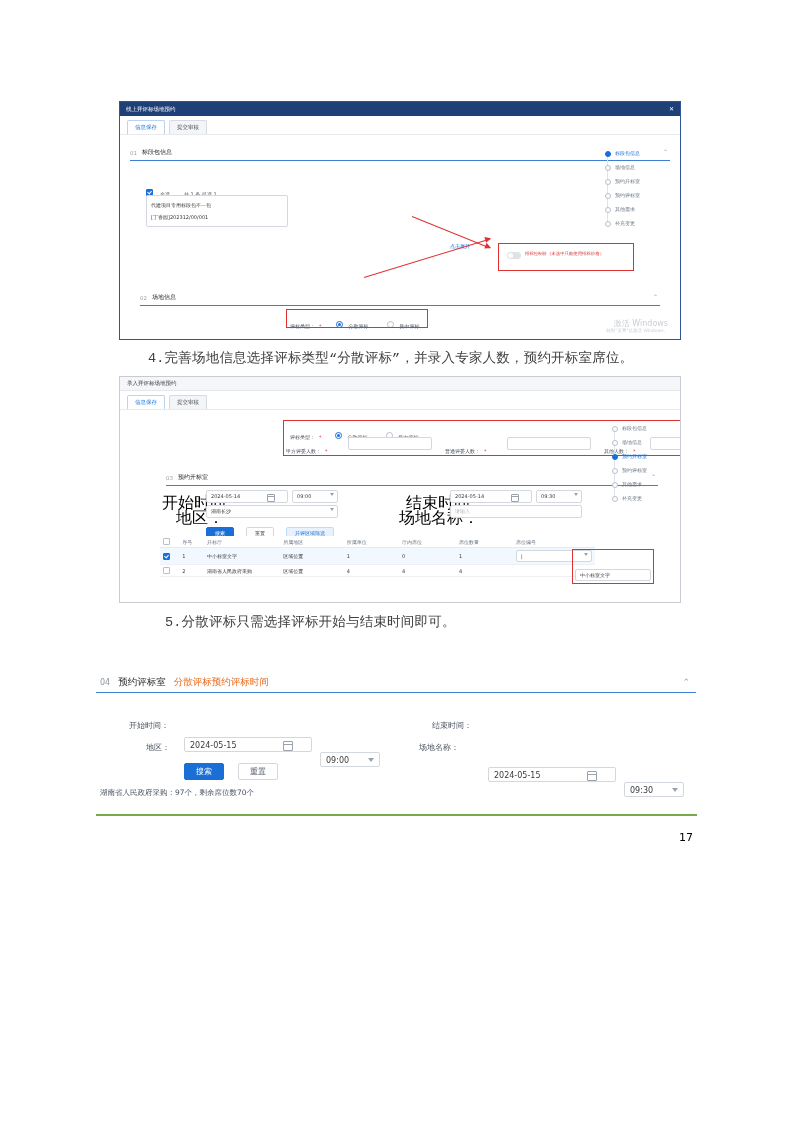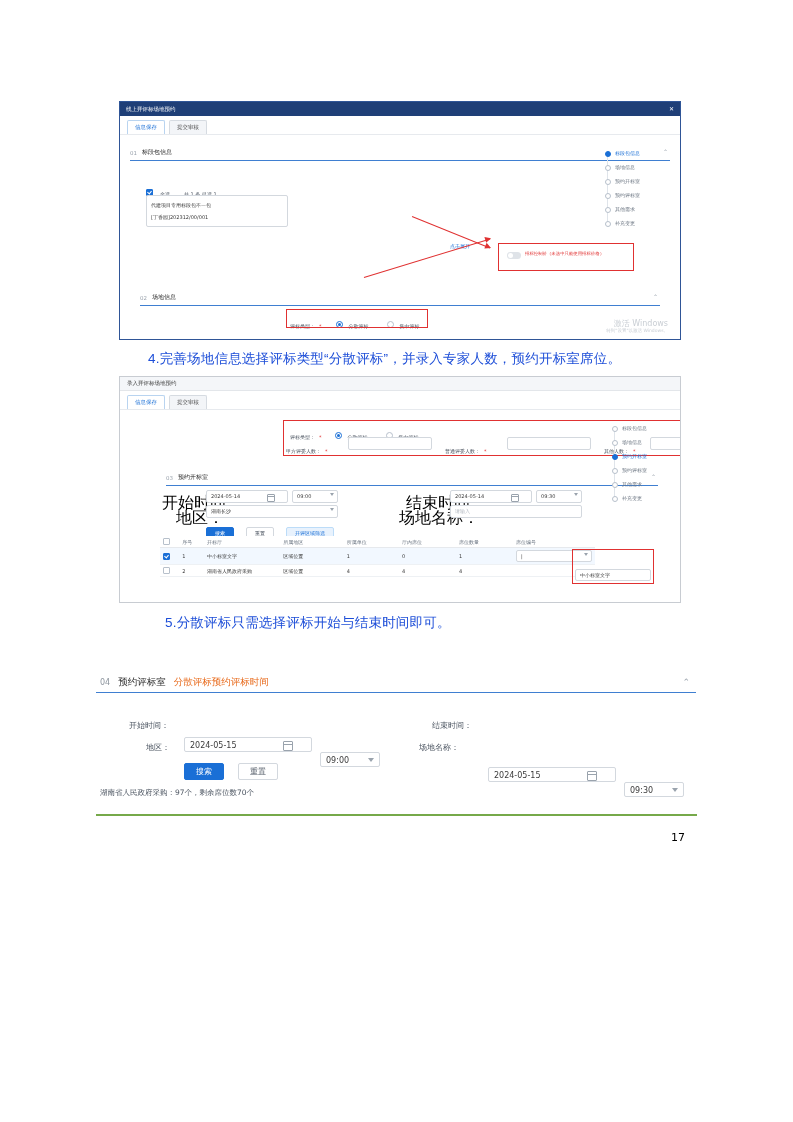--- a/index.html
+++ b/index.html
@@ -21,24 +21,24 @@
     width: 793px;
     height: 884px;
   }
 
   
   .abs { position: absolute; }
 
   
   .para {
     position: absolute;
-    font-family: Liberation Sans, sans-serif;
+    font-family: Liberation Mono, monospace;
     font-size: 13.5px;
     line-height: 30px;
-    color: #1d4ed8;
+    color: #404040;
     letter-spacing: 0.2px;
   }
   .para-step4 { left: 148px; top: 344px; width: 620px; }
   .para-step5 { left: 165px; top: 608px; width: 600px; }
   .para-step6 { left: 96px; top: 838px; width: 600px; }
   .para-step6 .l2 { display: block; }
 
   
   .shot {
     position: absolute;
@@ -400,21 +400,21 @@
   
   .footer-rule {
     position: absolute;
     left: 96px; right: 96px;
     bottom: 68px;
     height: 2px;
     background: #76a94a;
   }
   .page-num {
     position: absolute;
-    right: 108px;
+    right: 100px;
     bottom: 40px;
     font-family: "DejaVu Sans", sans-serif;
     font-size: 11px;
     color: #000;
   }
 </style>
 </head>
 <body>
 
 <div class="page">

